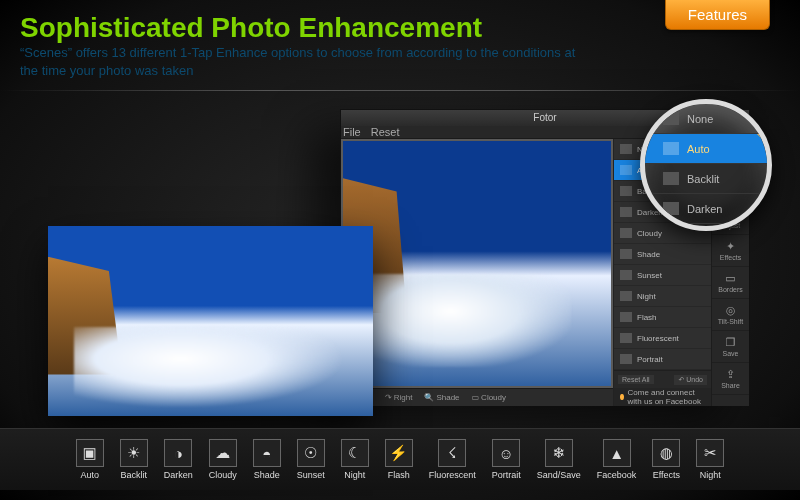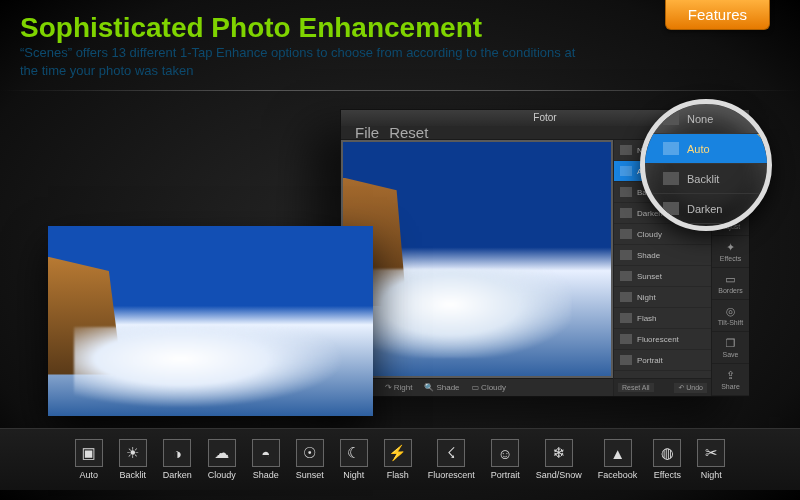--- a/index.html
+++ b/index.html
@@ -73,23 +73,23 @@
     position: absolute; right: 4px; top: 2px;
     display: flex; gap: 3px;
   }
   .wincontrols span {
     width: 10px; height: 10px; background: #444;
     display: inline-flex; align-items: center; justify-content: center;
     font-size: 7px; color: #aaa;
   }
   .menubar {
     height: 14px; background: #272727;
-    padding-left: 14px;
+    padding-left: 2px;
     display: flex; gap: 10px; align-items: center;
-    color: #aaa; font-size: 15px;
+    color: #aaa; font-size: 11px;
     border-bottom: 1px solid #1a1a1a;
   }
   .app-body {
     flex: 1; display: flex;
   }
   .canvas-col {
     flex: 1;
     background: #5a5a5a;
     position: relative;
     display: flex; flex-direction: column;
@@ -352,20 +352,23 @@
             </div>
             <div class="scene-item">
               <span class="sic"></span>
               <span>Portrait</span>
             </div>
           </div>
         <div class="scenes-footer">
           <span class="btn">Reset All</span>
           <span class="btn">↶ <span>Undo</span></span>
         </div>
+        <div class="social-footer">
+          <span>Come and connect with us on Facebook</span>
+        </div>
       </div>
       <div class="tools-col" id="tools-col">
           <div class="tool active">
             <span class="tic">▣</span>
             <span>Scenes</span>
           </div>
           <div class="tool">
             <span class="tic">□</span>
             <span>Crops</span>
           </div>
@@ -456,21 +459,21 @@
     <div class="strip-item">
       <div class="sicon">☇</div>
       <span>Fluorescent</span>
     </div>
     <div class="strip-item">
       <div class="sicon">☺</div>
       <span>Portrait</span>
     </div>
     <div class="strip-item">
       <div class="sicon">❄</div>
-      <span>Sand/Snow</span>
+      <span>Sand/Save</span>
     </div>
     <div class="strip-item">
       <div class="sicon">▲</div>
       <span>Facebook</span>
     </div>
     <div class="strip-item">
       <div class="sicon">◍</div>
       <span>Effects</span>
     </div>
     <div class="strip-item">

